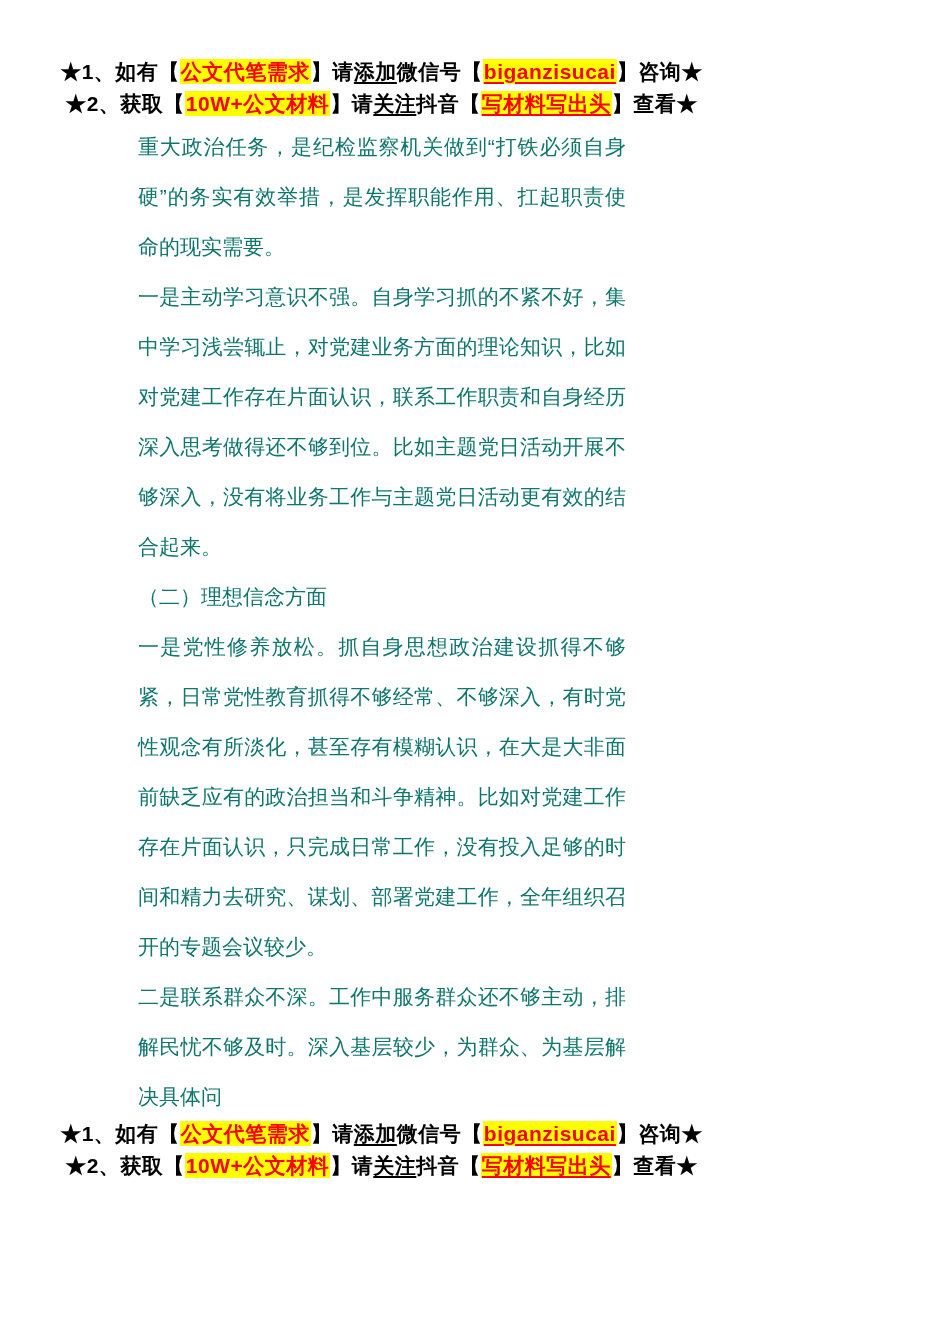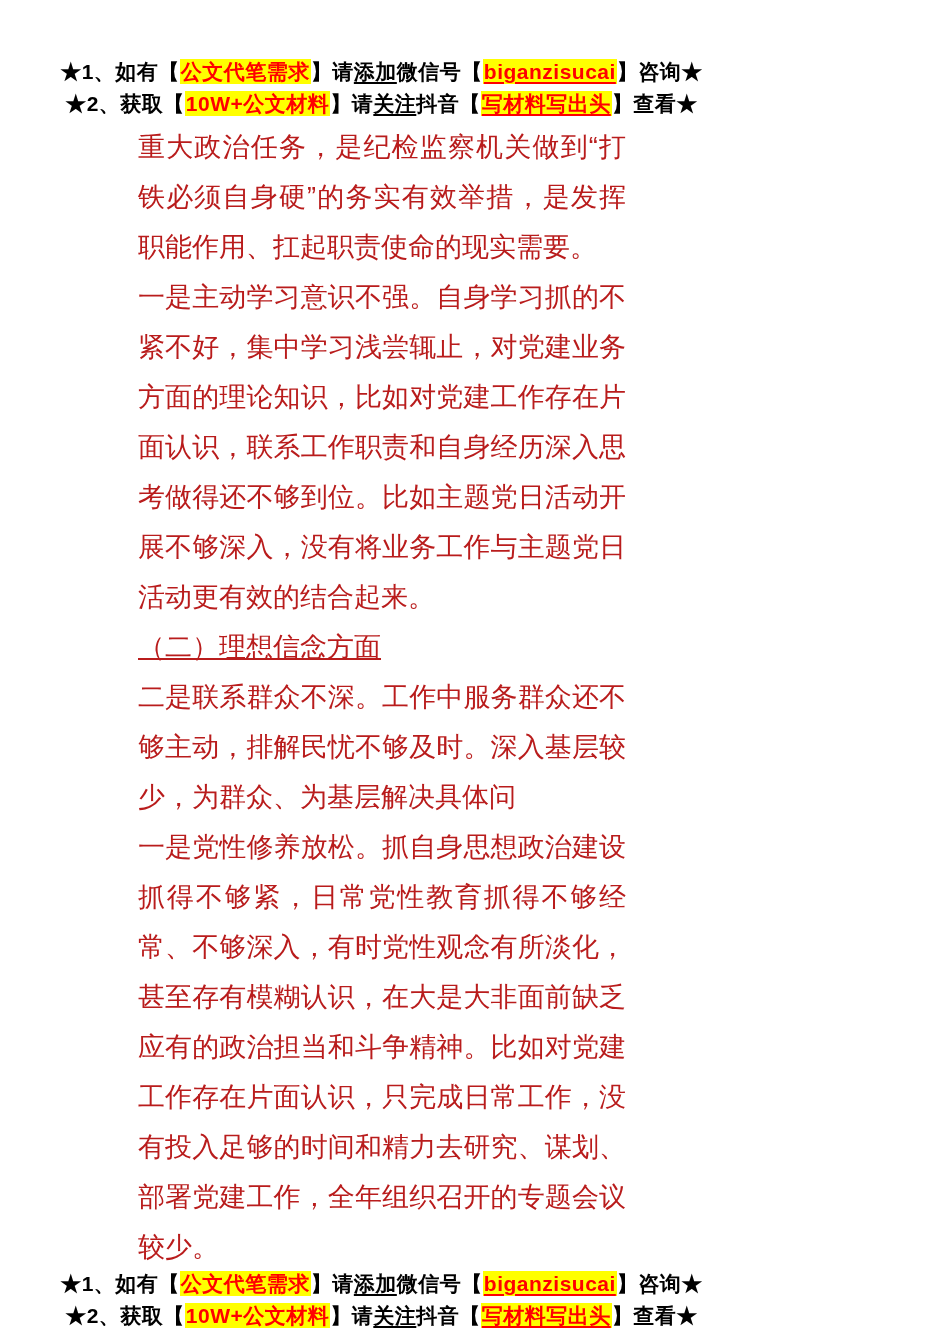--- a/index.html
+++ b/index.html
@@ -39,46 +39,46 @@
     background: #ffff00;
     color: #ff0000;
     padding: 1px 1px;
     text-decoration: underline;
     text-decoration-thickness: 2px;
     text-underline-offset: 3px;
   }
   
   .doc-content {
     padding: 2px 137px 0 138px;
-    font-size: 27px;
+    font-size: 21px;
     line-height: 50px;
     font-weight: 400;
     text-align: justify;
     word-break: break-all;
-    color: #b91c1c;
+    color: #0f766e;
   }
   .doc-content .para { margin: 0; }
-  .doc-content .para.heading { text-align: left; text-decoration: underline; }
+  .doc-content .para.heading { text-align: left; }
 </style>
 </head>
 <body>
 
 <div class="page">
 
   <div class="hf hf-header">
     <div class="hf-line"><span class="seg plain">★1、如有【</span><span class="seg hl-red">公文代笔需求</span><span class="seg plain">】请</span><span class="seg underline">添加</span><span class="seg plain">微信号【</span><span class="seg hl-red-underline">biganzisucai</span><span class="seg plain">】咨询★</span></div>
     <div class="hf-line"><span class="seg plain">★2、获取【</span><span class="seg hl-red">10W+公文材料</span><span class="seg plain">】请</span><span class="seg underline">关注</span><span class="seg plain">抖音【</span><span class="seg hl-red-underline">写材料写出头</span><span class="seg plain">】查看★</span></div>
   </div>
 
   <div class="doc-content">
       <p class="para">重大政治任务，是纪检监察机关做到“打铁必须自身硬”的务实有效举措，是发挥职能作用、扛起职责使命的现实需要。</p>
       <p class="para">一是主动学习意识不强。自身学习抓的不紧不好，集中学习浅尝辄止，对党建业务方面的理论知识，比如对党建工作存在片面认识，联系工作职责和自身经历深入思考做得还不够到位。比如主题党日活动开展不够深入，没有将业务工作与主题党日活动更有效的结合起来。</p>
       <p class="para heading">（二）理想信念方面</p>
+      <p class="para">一是党性修养放松。抓自身思想政治建设抓得不够紧，日常党性教育抓得不够经常、不够深入，有时党性观念有所淡化，甚至存有模糊认识，在大是大非面前缺乏应有的政治担当和斗争精神。比如对党建工作存在片面认识，只完成日常工作，没有投入足够的时间和精力去研究、谋划、部署党建工作，全年组织召开的专题会议较少。</p>
       <p class="para">二是联系群众不深。工作中服务群众还不够主动，排解民忧不够及时。深入基层较少，为群众、为基层解决具体问</p>
-      <p class="para">一是党性修养放松。抓自身思想政治建设抓得不够紧，日常党性教育抓得不够经常、不够深入，有时党性观念有所淡化，甚至存有模糊认识，在大是大非面前缺乏应有的政治担当和斗争精神。比如对党建工作存在片面认识，只完成日常工作，没有投入足够的时间和精力去研究、谋划、部署党建工作，全年组织召开的专题会议较少。</p>
     </div>
 
   <div class="hf hf-footer">
     <div class="hf-line"><span class="seg plain">★1、如有【</span><span class="seg hl-red">公文代笔需求</span><span class="seg plain">】请</span><span class="seg underline">添加</span><span class="seg plain">微信号【</span><span class="seg hl-red-underline">biganzisucai</span><span class="seg plain">】咨询★</span></div>
     <div class="hf-line"><span class="seg plain">★2、获取【</span><span class="seg hl-red">10W+公文材料</span><span class="seg plain">】请</span><span class="seg underline">关注</span><span class="seg plain">抖音【</span><span class="seg hl-red-underline">写材料写出头</span><span class="seg plain">】查看★</span></div>
   </div>
 
 </div>
 
 </body></html>

